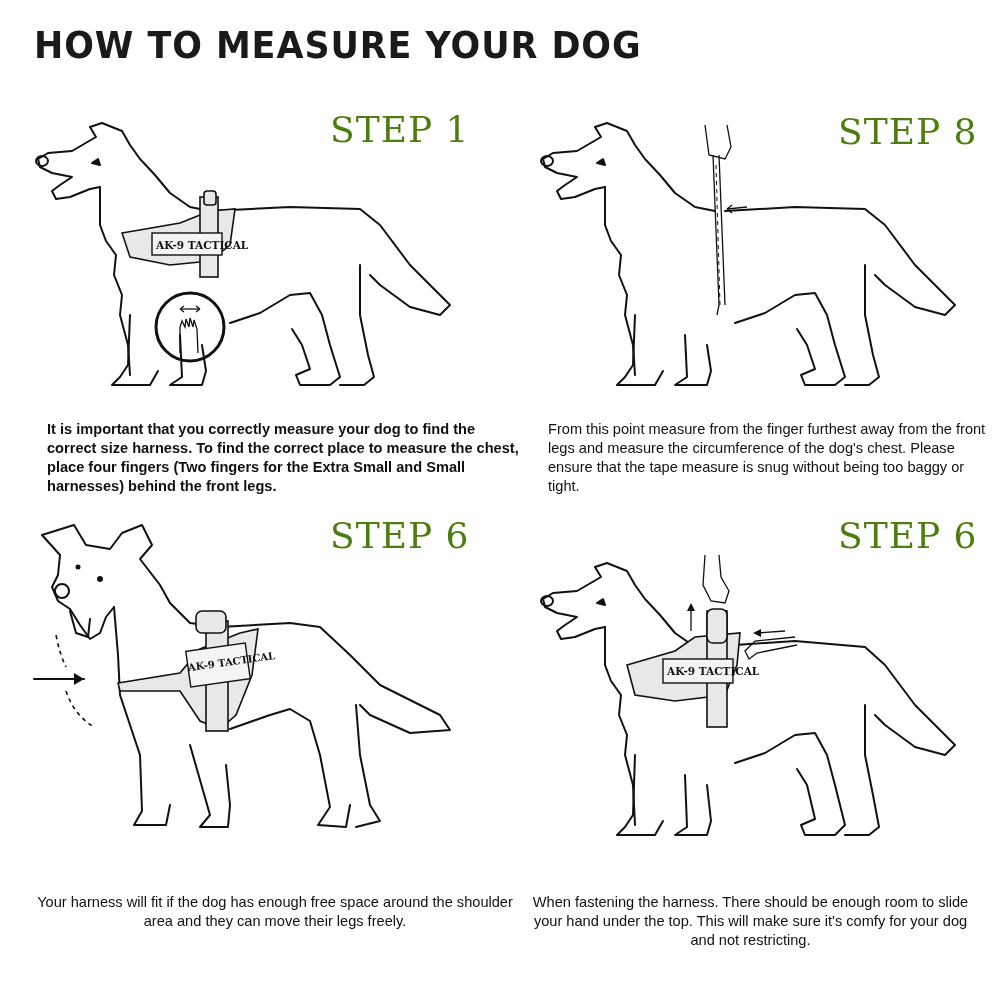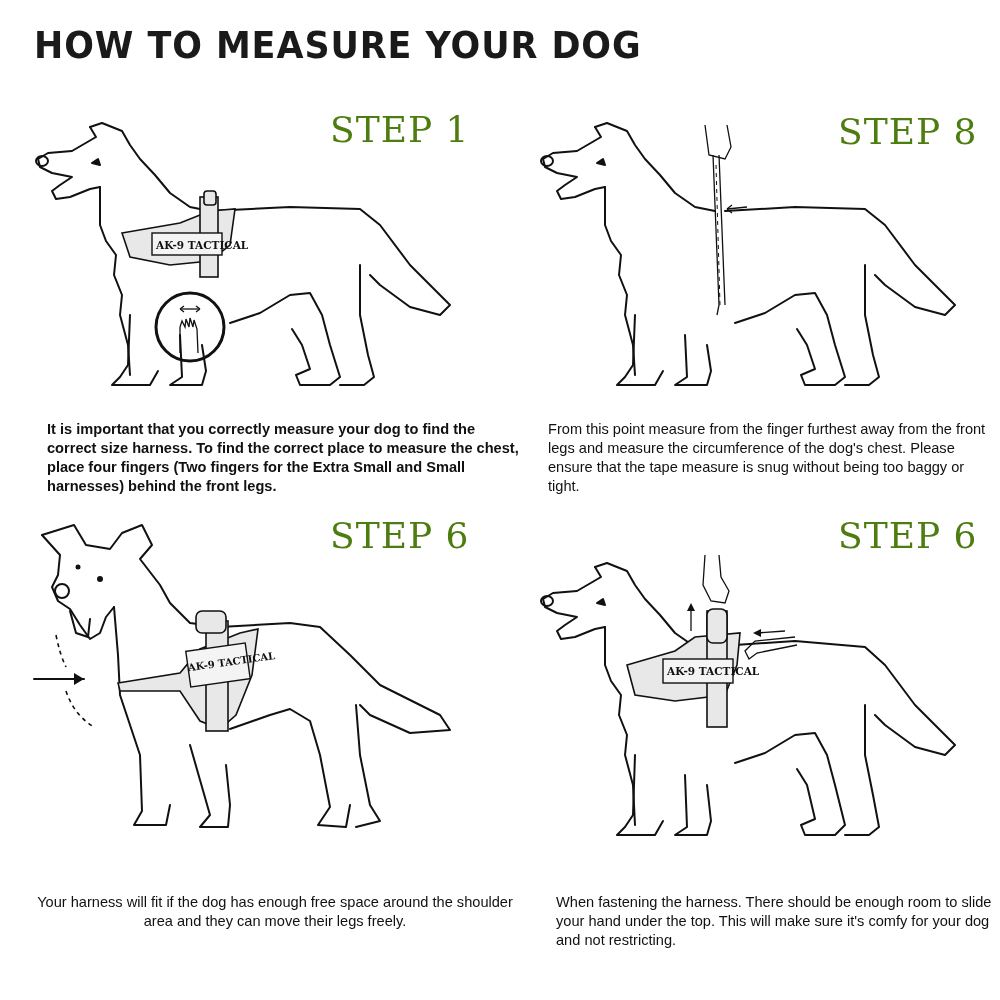--- a/index.html
+++ b/index.html
@@ -146,13 +146,13 @@
   </g>
   <g>
     <path class="thin" d="M156 76 L156 52"></path>
     <path d="M156 48 L152 56 L160 56 Z" fill="#111"></path>
   </g>
   <g>
     <path class="thin" d="M222 78 L250 76"></path>
     <path d="M218 78 L226 74 L226 82 Z" fill="#111"></path>
   </g>
 </svg>
-<div class="desc" style="left:556px; top:893px; width:445px;">When fastening the harness. There should be enough room to slide your hand under the top. This will make sure it's comfy for your dog and not restricting.</div>
+<div class="desc" style="left:528px; top:893px; width:445px;text-align:center;">When fastening the harness. There should be enough room to slide your hand under the top. This will make sure it's comfy for your dog and not restricting.</div>
 
 </body></html>

